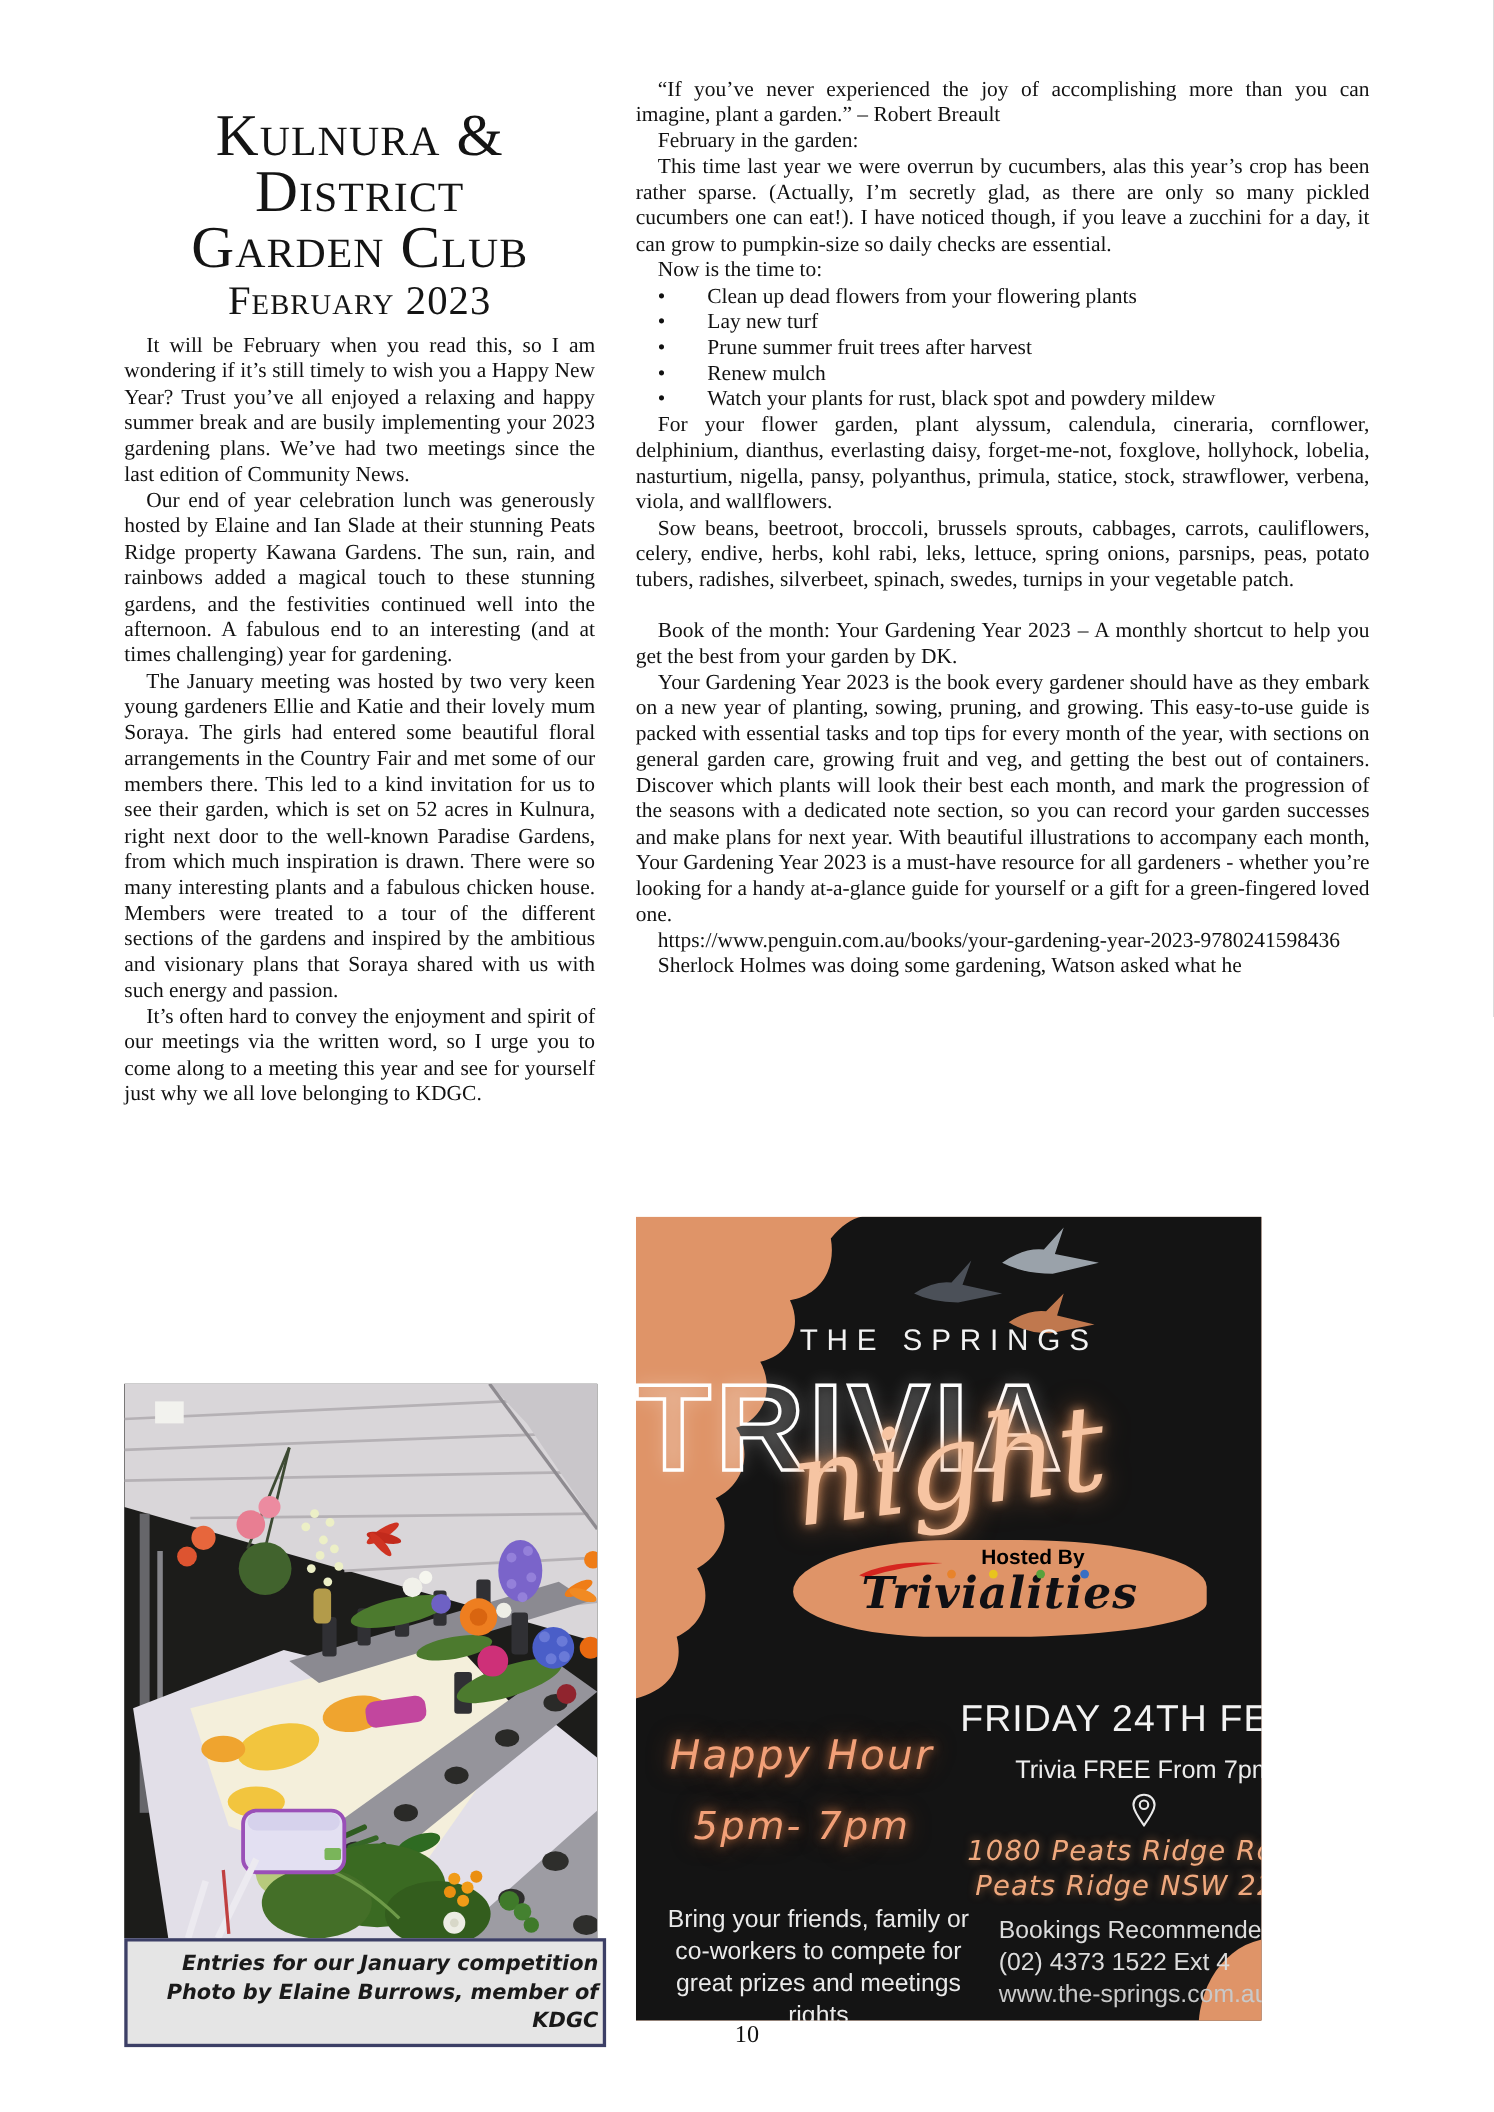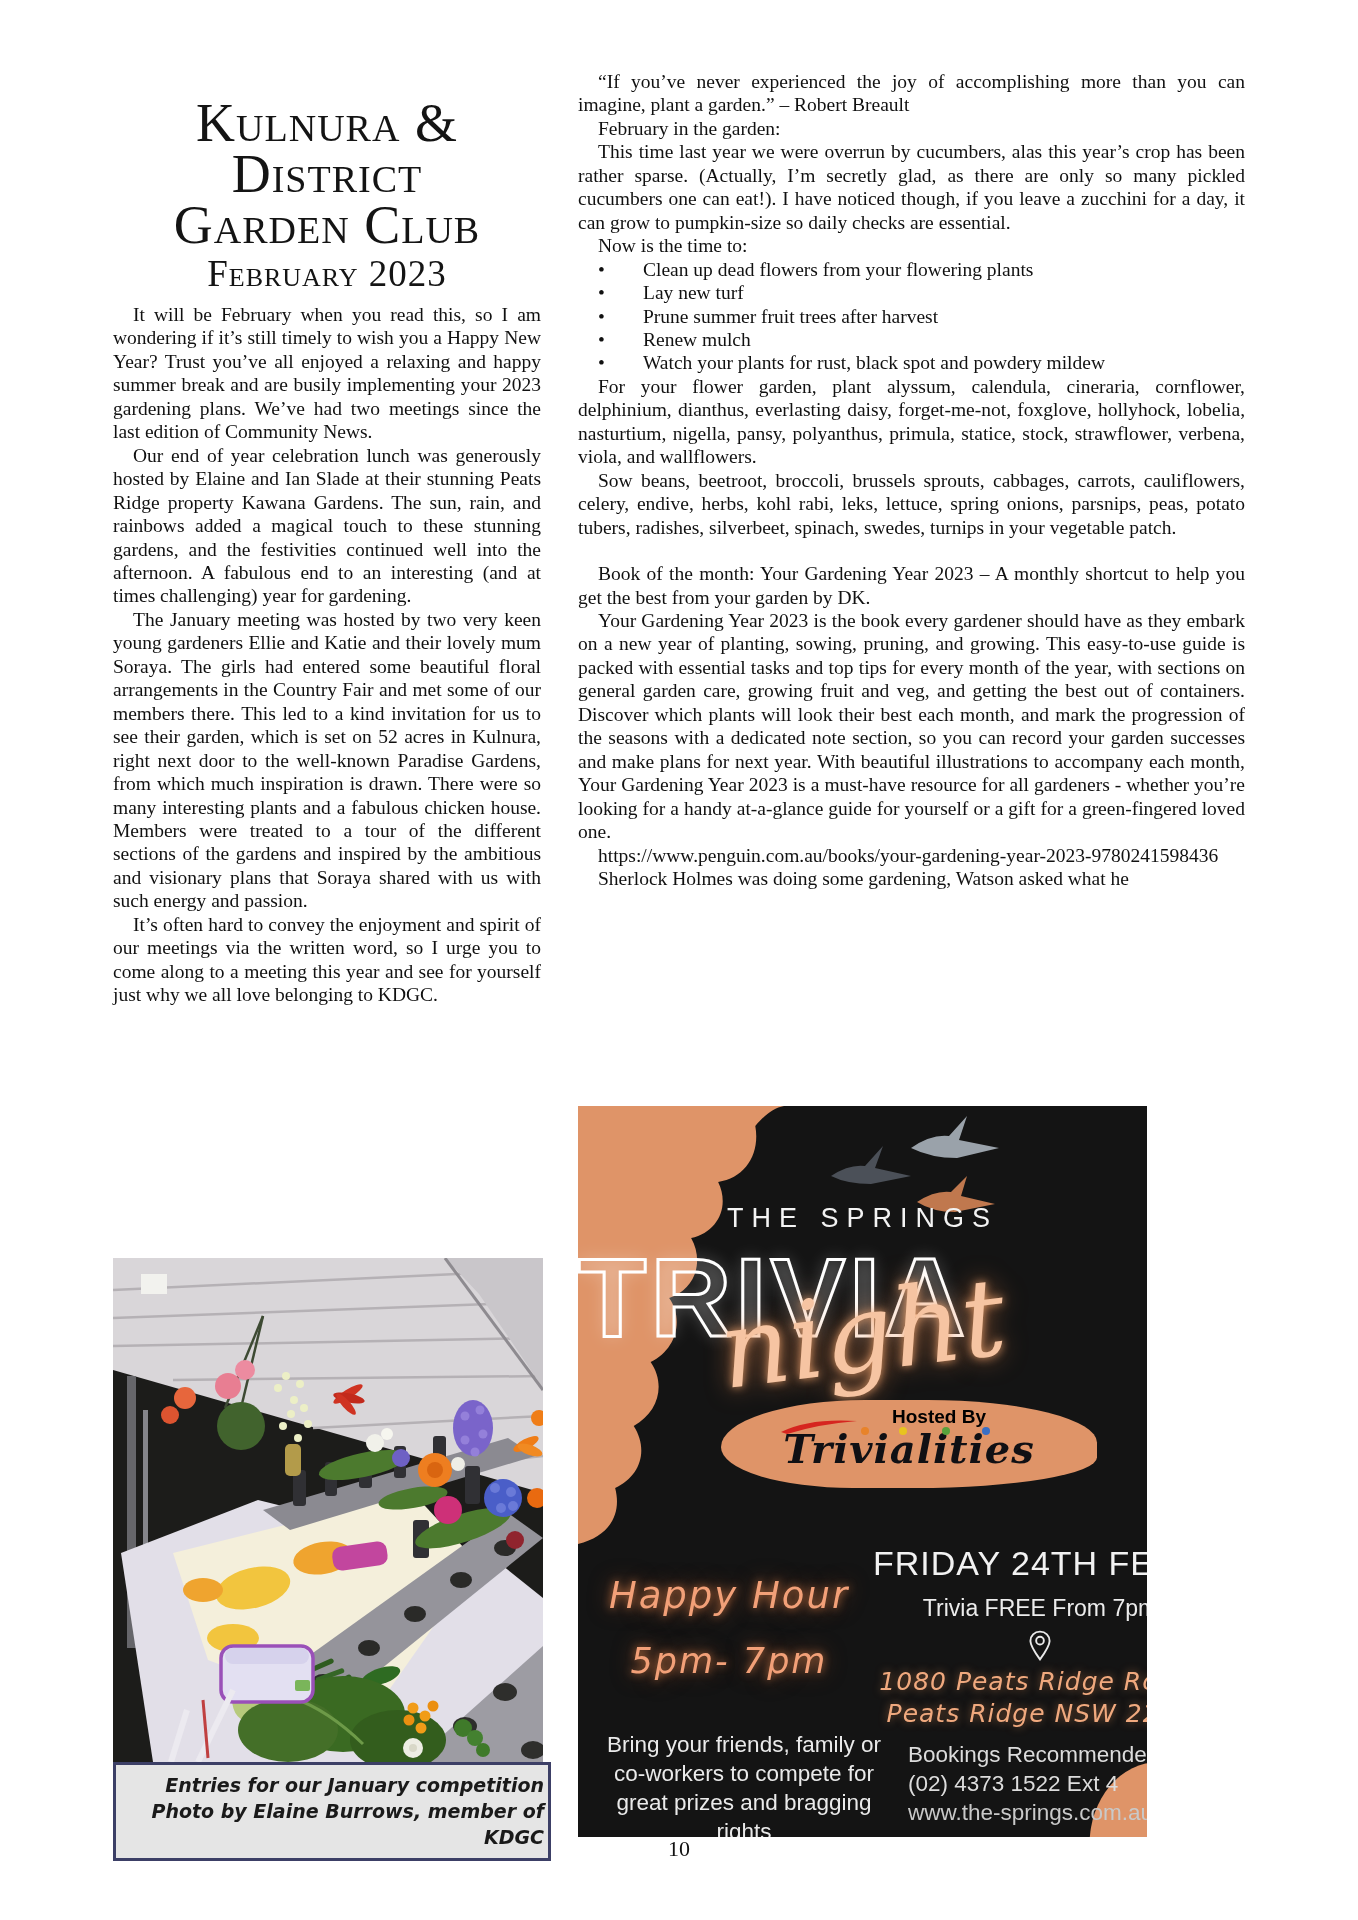--- a/index.html
+++ b/index.html
@@ -322,21 +322,21 @@
     </div>
 
     <div class="ad-happy">
       <div class="hh-1">Happy Hour</div>
       <div class="hh-2">5pm- 7pm</div>
     </div>
 
     <div class="ad-bring">
       <div>Bring your friends, family or</div>
       <div>co-workers to compete for</div>
-      <div>great prizes and bragging rights</div>
+      <div>great prizes and meetings rights</div>
     </div>
 
     <div class="ad-bookings">
       <div>Bookings Recommended</div>
       <div>(02) 4373 1522 Ext 4</div>
       <div><a href="#">www.the-springs.com.au/eat/</a></div>
     </div>
   </div>
 
   <div class="page-number">10</div>

